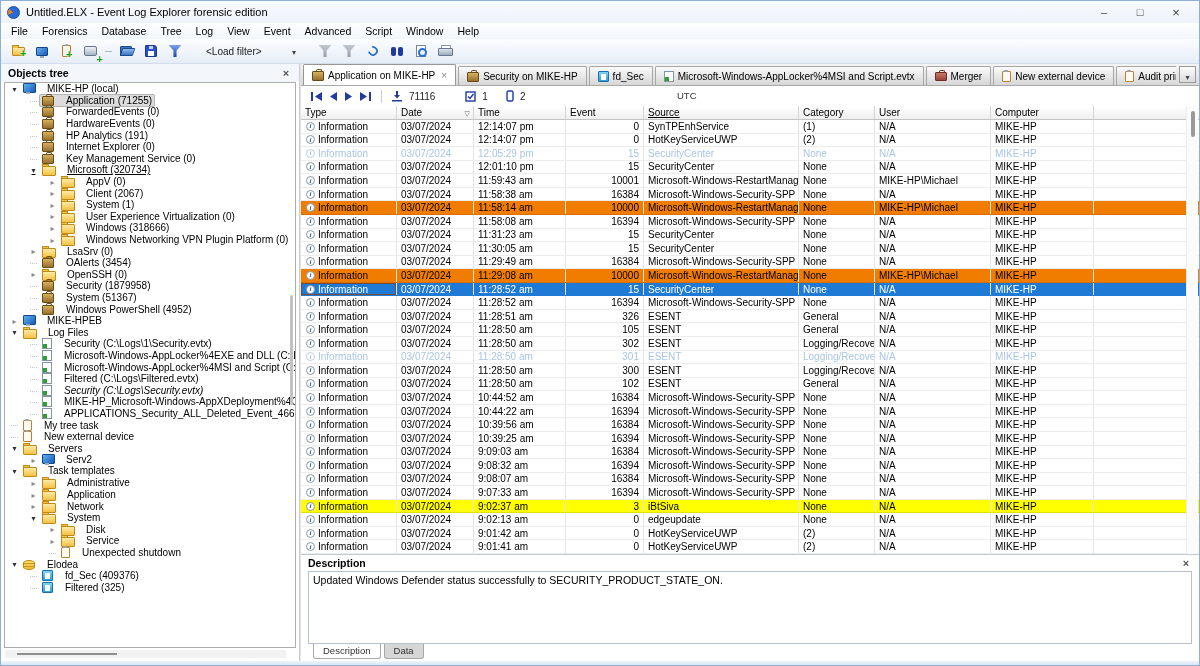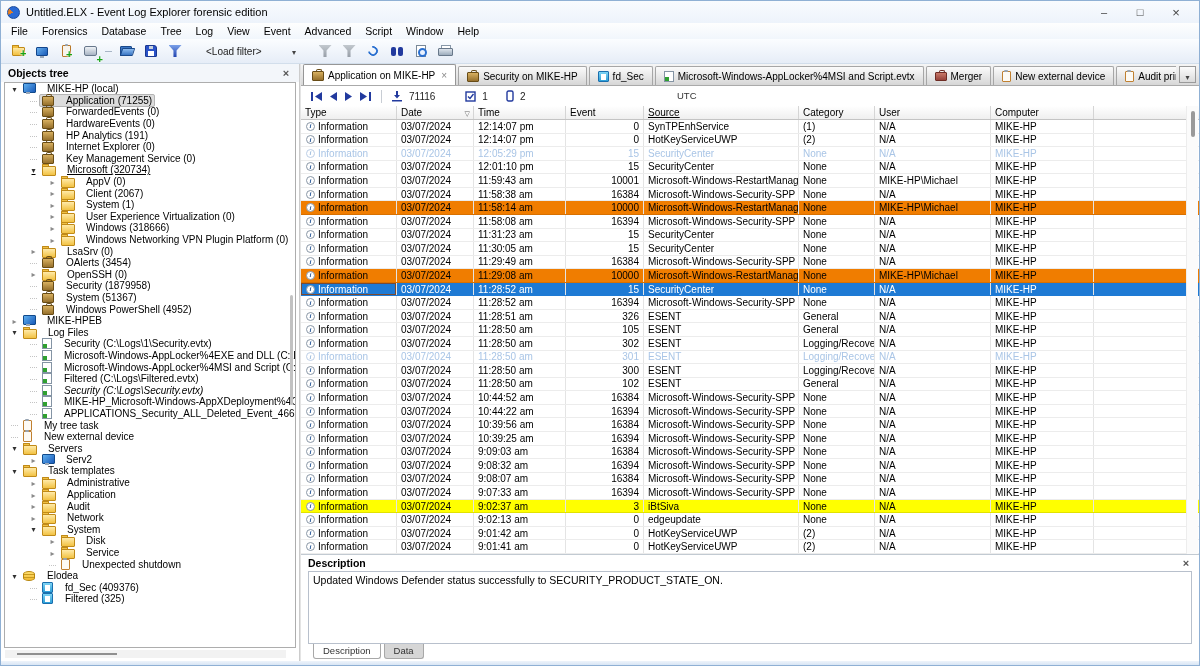--- a/index.html
+++ b/index.html
@@ -469,27 +469,20 @@
             <span class="exp exp-closed"></span>
             <span class="node">
               <span class="icn icn-folder"></span>
               <span class="tree-label">Application</span>
             </span>
           </div>
           <div class="tree-row" style="padding-left: 23px;">
             <span class="exp exp-closed"></span>
             <span class="node">
               <span class="icn icn-folder"></span>
-              <span class="tree-label">Audit</span>
-            </span>
-          </div>
-          <div class="tree-row" style="padding-left: 23px;">
-            <span class="exp exp-closed"></span>
-            <span class="node">
-              <span class="icn icn-folder"></span>
               <span class="tree-label">Network</span>
             </span>
           </div>
           <div class="tree-row" style="padding-left: 23px;">
             <span class="exp exp-open"></span>
             <span class="node">
               <span class="icn icn-folder"></span>
               <span class="tree-label">System</span>
             </span>
           </div>

